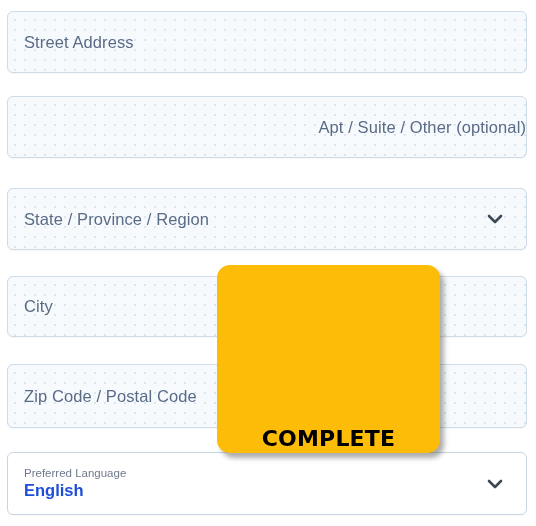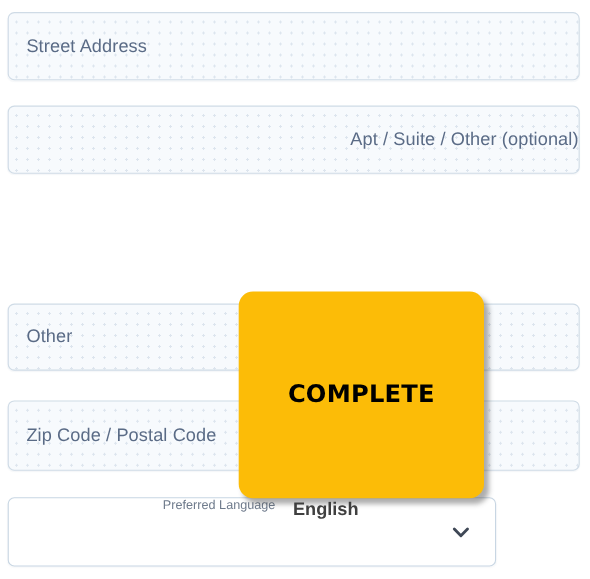--- a/index.html
+++ b/index.html
@@ -69,42 +69,42 @@
   #field-apt      { top: 96px;  height: 62px; justify-content: flex-end; }
   #field-state    { top: 188px; height: 62px; }
   #field-city     { top: 276px; height: 61px; }
   #field-zip      { top: 364px; height: 64px; }
 
   
   #field-language {
     position: absolute;
     left: 7px;
     top: 452px;
-    width: 444px;
+    width: 520px;
     height: 63px;
     box-sizing: border-box;
     border: 1px solid #c8d6e3;
     border-radius: 6px;
     background: #ffffff;
     display: flex;
-    flex-direction: row;
+    flex-direction: column;
     justify-content: center;
     box-shadow: 0 1px 1px rgba(160, 175, 195, 0.08);
   }
   #field-language .lang-label {
     font-size: 11.5px;
     color: #6f7b8c;
     padding-left: 16px;
     line-height: 1.25;
     user-select: none;
   }
   #field-language .lang-value {
     font-size: 16.5px;
     font-weight: bold;
-    color: #404040;
+    color: #1d4ed8;
     padding-left: 16px;
     line-height: 1.3;
     user-select: none;
   }
   #field-language .chevron {
     position: absolute;
     right: 20px;
     top: 50%;
     transform: translateY(-50%);
     width: 22px;
@@ -119,21 +119,21 @@
     position: absolute;
     left: 217px;
     top: 265px;
     width: 223px;
     height: 188px;
     box-sizing: border-box;
     background: #fcbc07;
     border-radius: 13px;
     box-shadow: 4px 5px 5px rgba(60, 60, 60, 0.42);
     display: flex;
-    align-items: center;
+    align-items: flex-end;
     justify-content: center;
     text-align: center;
   }
   #callout .callout-text {
     font-family: "DejaVu Sans", sans-serif;
     font-weight: bold;
     font-size: 22px;
     line-height: 1.28;
     color: #000000;
     letter-spacing: 0.2px;
@@ -147,23 +147,31 @@
 <div id="form-root">
 
   <div class="field" id="field-street">
     <span class="placeholder">Street Address</span>
   </div>
 
   <div class="field" id="field-apt">
     <span class="placeholder">Apt / Suite / Other (optional)</span>
   </div>
 
+  <div class="field" id="field-state">
+    <span class="placeholder">State / Province / Region</span>
+    <span class="chevron">
+      <svg width="20" height="20" viewBox="0 0 20 20" aria-hidden="true">
+        <path d="M4 7 L10 13 L16 7" fill="none" stroke="#3f4856" stroke-width="2.6" stroke-linecap="round" stroke-linejoin="round"></path>
+      </svg>
+    </span>
+  </div>
 
   <div class="field" id="field-city">
-    <span class="placeholder">Other</span>
+    <span class="placeholder">City</span>
   </div>
 
   <div class="field" id="field-zip">
     <span class="placeholder">Zip Code / Postal Code</span>
   </div>
 
   <div id="field-language">
     <span class="lang-label">Preferred Language</span>
     <span class="lang-value">English</span>
     <span class="chevron">

